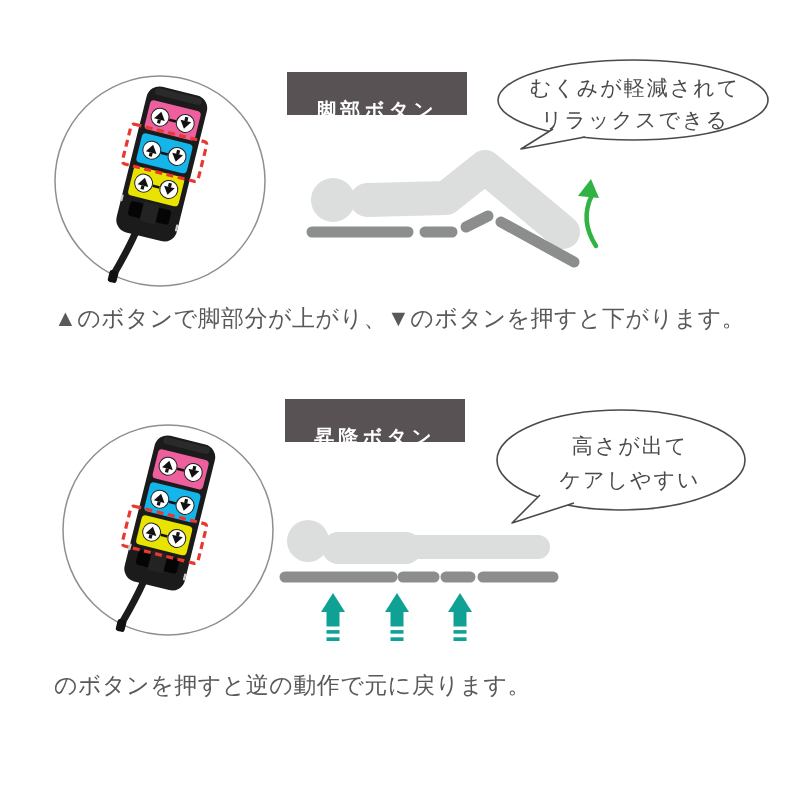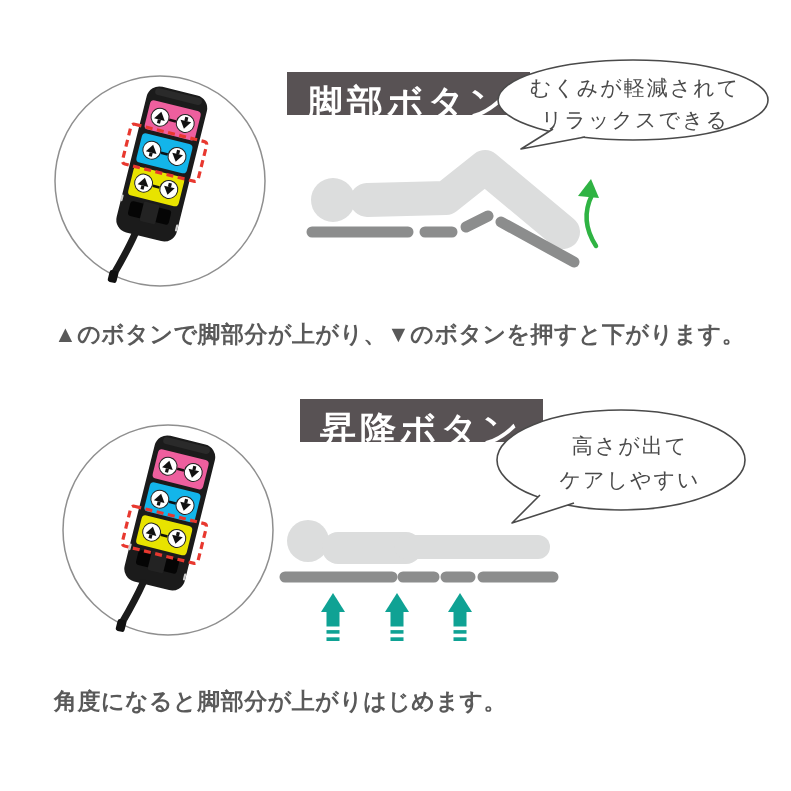--- a/index.html
+++ b/index.html
@@ -3,27 +3,27 @@
 <meta charset="utf-8">
 <style>
   html,body{margin:0;padding:0;background:#fff;}
   .canvas{
     position:relative;width:791px;height:791px;background:#ffffff;overflow:hidden;
     font-family:"Liberation Sans","DejaVu Sans",sans-serif;
   }
   .abs{position:absolute;}
   .title-box{
     position:absolute;background:#585254;color:#ffffff;
-    font-size:36px;font-weight:bold;letter-spacing:4px;
-    height:43px;line-height:45px;padding:8px 20px;text-align:center;
+    font-size:20px;font-weight:bold;letter-spacing:4px;
+    height:43px;line-height:45px;padding:16px 20px;text-align:center;
     white-space:nowrap;box-sizing:border-box;min-width:180px;
   }
   .caption{
-    position:absolute;color:#595959;font-size:23px;font-weight:700;
-    line-height:33px;letter-spacing:0.5px;white-space:nowrap;margin-top:16px;
+    position:absolute;color:#595959;font-size:23px;font-weight:400;
+    line-height:33px;letter-spacing:0.5px;white-space:nowrap;
   }
   svg text.bubble-text{
     font-family:"Liberation Sans","DejaVu Sans",sans-serif;
     font-size:21px;fill:#4a4a4a;letter-spacing:2px;font-weight:500;
   }
 </style>
 </head>
 <body>
 
 <div class="canvas">
@@ -142,21 +142,21 @@
       <rect x="-21" y="44" width="42" height="15" rx="3" fill="#050505"></rect>
       <rect x="-8" y="41.5" width="16" height="20" rx="2" fill="#232323"></rect>
       <rect x="-31.5" y="40" width="2.2" height="7" rx="1" fill="#cfcfcf"></rect>
       <rect x="28.8" y="56" width="2.2" height="7" rx="1" fill="#cfcfcf"></rect>
       <path d="M -9 75 C -12 92 -16 106 -20 120" stroke="#1b1b1b" stroke-width="7" fill="none" stroke-linecap="round"></path>
       <rect x="-24.5" y="116" width="9" height="12" rx="2.5" fill="#101010"></rect>
       <rect x="-39" y="3" width="78" height="41" rx="3" fill="none" stroke="#e8382f" stroke-width="3.2" stroke-dasharray="7 4.5"></rect>
     </g>
   </svg>
 
-  <div class="title-box" style="left:300px;top:399px">昇降ボタン</div>
+  <div class="title-box" style="left:285px;top:399px">昇降ボタン</div>
 
   <svg class="abs" style="left:492px;top:403px" width="272" height="135" viewBox="0 0 272 135">
     <ellipse cx="129" cy="57" rx="124" ry="50" fill="#fff" stroke="#4a4a4a" stroke-width="1.6"></ellipse>
     <path d="M 48 92 L 20 120 L 82 100" fill="#ffffff" stroke="#4a4a4a" stroke-width="1.6" stroke-linejoin="round"></path>
     <text class="bubble-text" x="138" y="50" text-anchor="middle">高さが出て</text>
     <text class="bubble-text" x="138" y="84" text-anchor="middle">ケアしやすい</text>
   </svg>
 
   <svg class="abs" style="left:270px;top:505px" width="335" height="150" viewBox="0 0 335 150">
     <circle cx="38" cy="36" r="21" fill="#dcdddd"></circle>
@@ -184,16 +184,16 @@
       <g>
         <polygon points="178,107 190,88 202,107" fill="#0fa294"></polygon>
         <rect x="183.5" y="106" width="13" height="30" fill="#0fa294"></rect>
         <rect x="182.5" y="121.5" width="15" height="3.6" fill="#ffffff"></rect>
         <rect x="182.5" y="128.7" width="15" height="3.6" fill="#ffffff"></rect>
       </g>
     </g>
   </svg>
 
   <div class="caption" style="left:54px;top:669px">
-    <div>角度になると脚部分が上がりはじめます。</div>
+    <div>のボタンを押すと逆の動作で元に戻ります。</div>
   </div>
 
 </div>
 
 </body></html>

